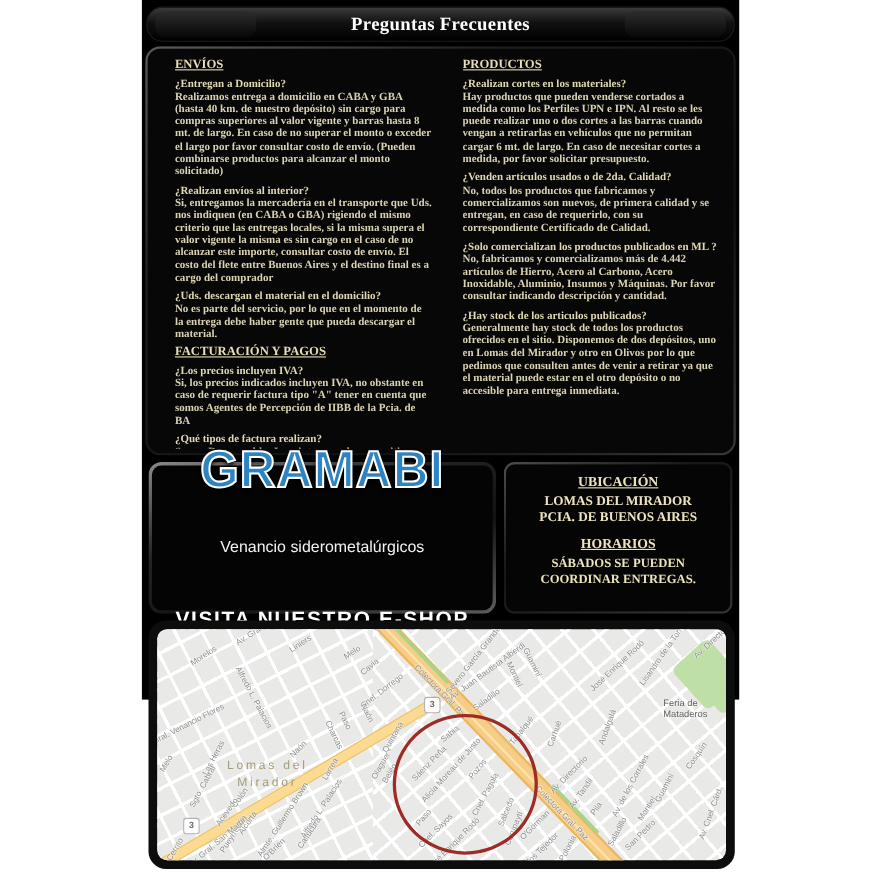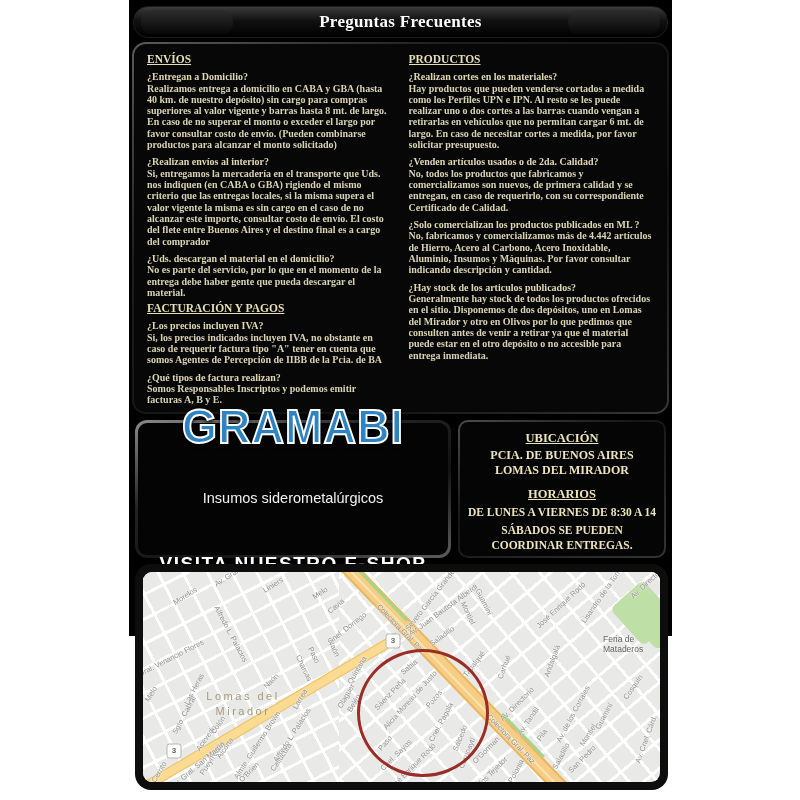--- a/index.html
+++ b/index.html
@@ -16,21 +16,21 @@
   .cap.l{left:7px}.cap.r{right:7px}
   .header-title{position:relative;z-index:2;text-align:center;line-height:30px;color:#fff;
     font-family:"Liberation Serif",serif;font-weight:bold;font-size:17px;letter-spacing:.3px;}
 
   
   .faq-panel{position:relative;margin:4px 3px 0;height:372px;border-radius:14px;
     border:2px solid transparent;box-sizing:border-box;
     background:linear-gradient(#070707,#070707) padding-box,
                linear-gradient(145deg,#5a5a5a 0%,#1e1e1e 30%,#101010 70%,#383838 100%) border-box;
     display:grid;grid-template-columns:1fr 1fr;column-gap:16px;padding:5px 13px 4px;}
-  .faq-col{font-family:"Liberation Serif",serif;font-weight:bold;overflow:hidden;}
+  .faq-col{font-family:"Liberation Serif",serif;font-weight:bold;overflow:hidden;margin-left:12px;}
   .faq-heading{font-size:11.5px;color:#e6deb6;text-decoration:underline;margin:4px 0 1px;}
   .faq-q{font-size:10px;color:#e0d8b3;margin-top:6px;line-height:1.15;}
   .faq-a{font-size:10px;color:#d9d2b3;line-height:1.13;}
 
   
   .mid-row{display:flex;gap:7px;margin:6px 6px 0;height:138px;}
   .brand-panel{flex:0 0 316px;position:relative;border-radius:12px;border:3px solid transparent;
     box-sizing:border-box;
     background:linear-gradient(#040404,#040404) padding-box,
                linear-gradient(160deg,#8a8a8a,#242424 35%,#121212 65%,#5e5e5e) border-box;
@@ -119,29 +119,28 @@
         <div class="faq-q">¿Solo comercializan los productos publicados en ML ?</div>
         <div class="faq-a">No, fabricamos y comercializamos más de 4.442 artículos de Hierro, Acero al Carbono, Acero Inoxidable, Aluminio, Insumos y Máquinas. Por favor consultar indicando descripción y cantidad.</div>
         <div class="faq-q">¿Hay stock de los articulos publicados?</div>
         <div class="faq-a">Generalmente hay stock de todos los productos ofrecidos en el sitio. Disponemos de dos depósitos, uno en Lomas del Mirador y otro en Olivos por lo que pedimos que consulten antes de venir a retirar ya que el material puede estar en el otro depósito o no accesible para entrega inmediata.</div>
       </div>
   </div>
 
   <div class="mid-row">
     <div class="brand-panel">
       <div class="brand-name">GRAMABI</div>
-      <div class="brand-tagline">Insumos siderometalúrgicos</div>
+      <div class="brand-tagline">Venancio siderometalúrgicos</div>
       <div class="brand-cta">VISITA NUESTRO E-SHOP</div>
     </div>
     <div class="info-panel">
       <div class="info-heading">UBICACIÓN</div>
+      <div class="info-line">LOMAS DEL MIRADOR</div>
       <div class="info-line">PCIA. DE BUENOS AIRES</div>
-      <div class="info-line">LOMAS DEL MIRADOR</div>
       <div class="info-heading h2">HORARIOS</div>
-      <div class="info-line hours">DE LUNES A VIERNES DE 8:30 A 14</div>
       <div class="info-line hours">SÁBADOS SE PUEDEN COORDINAR ENTREGAS.</div>
     </div>
   </div>
 
   <div class="map-panel">
     <div class="map-inner">
       <div class="grid-a"></div>
       <div class="grid-b"></div>
       <div class="road-gralpaz"></div>
       <div class="road-green rg1"></div>

